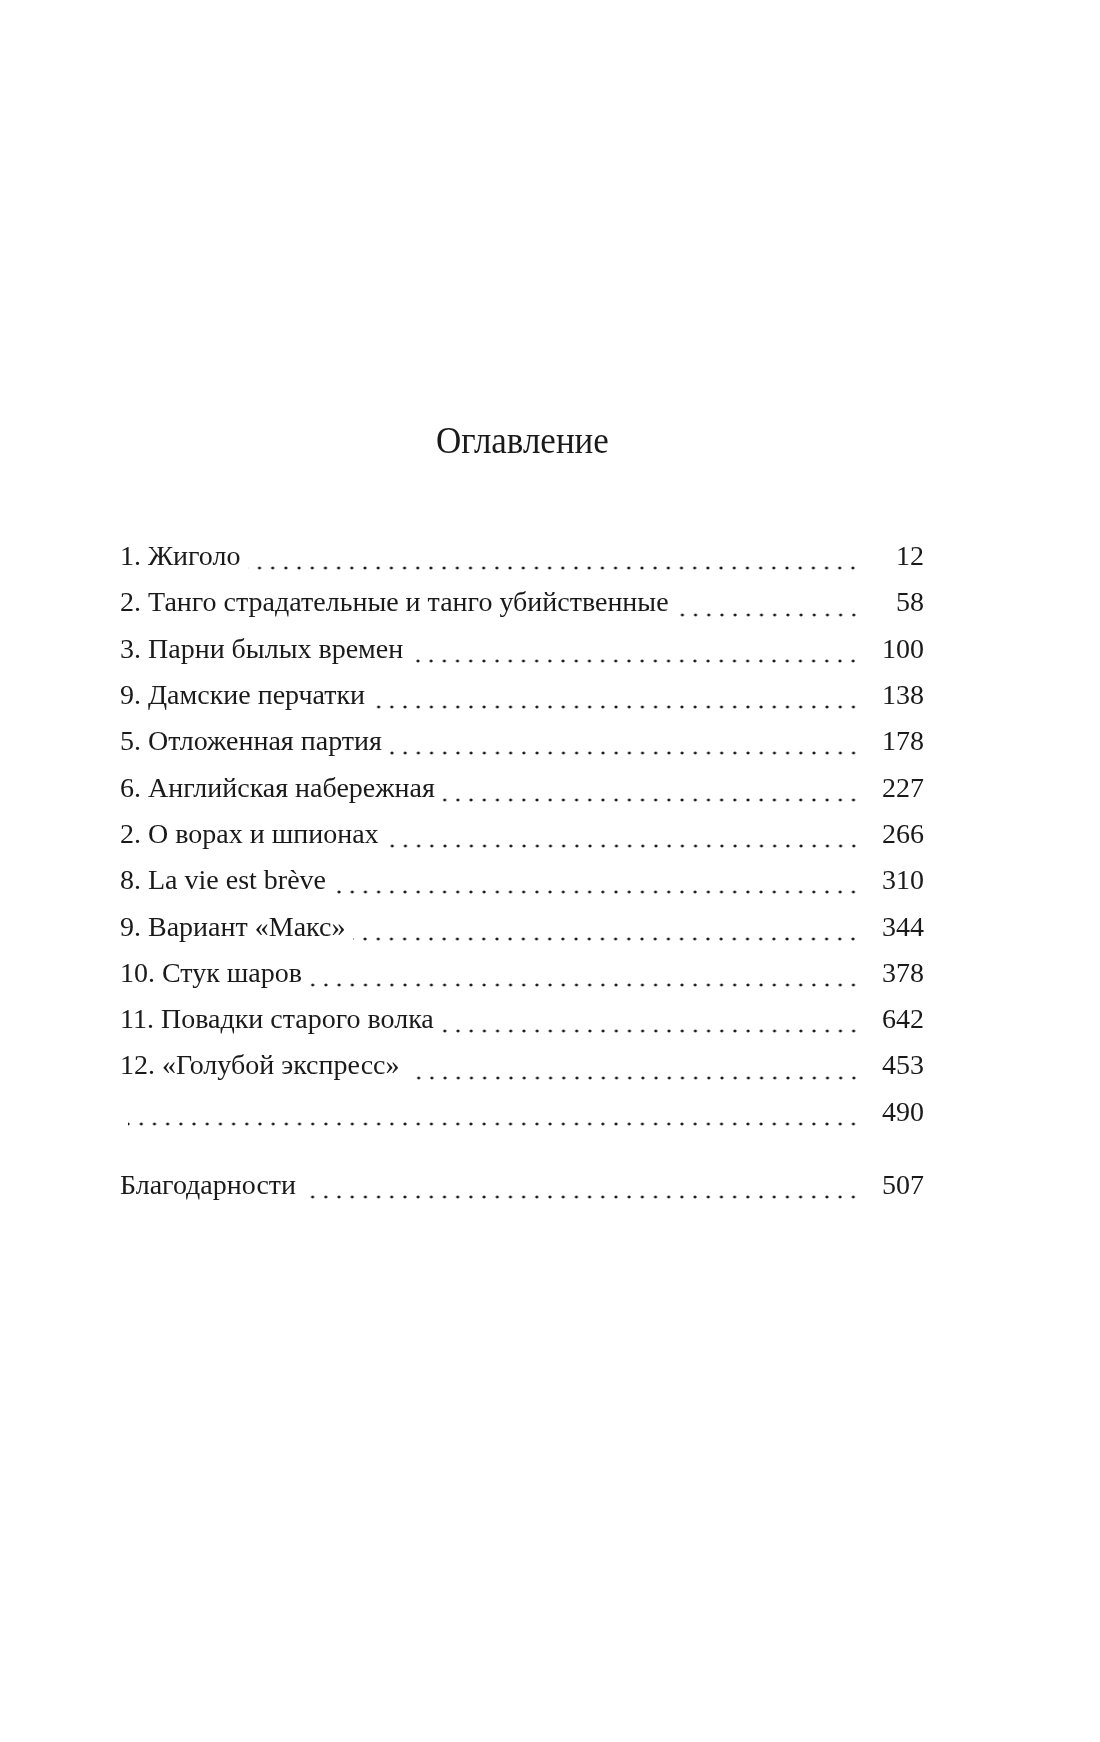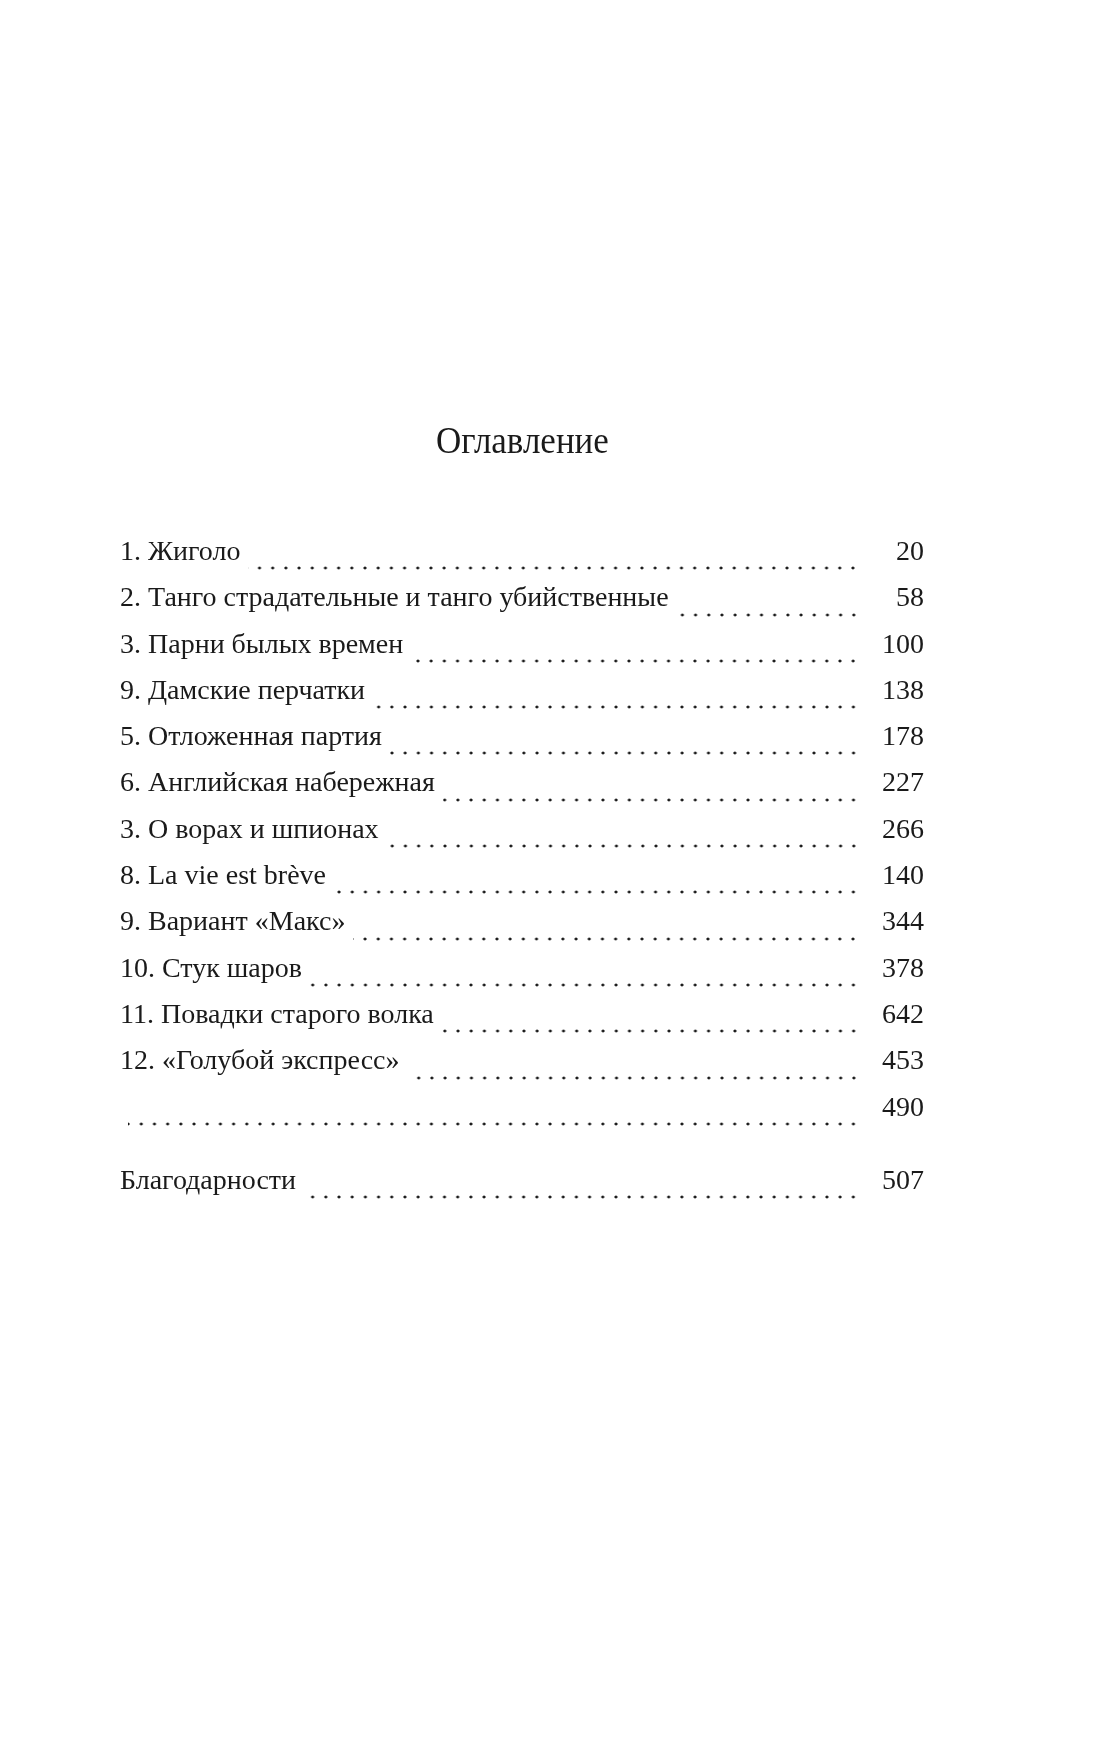--- a/index.html
+++ b/index.html
@@ -41,21 +41,21 @@
       position: absolute;
       left: 120px;
       top: 505px;
       width: 804px;
       margin: 0;
       padding: 0;
       list-style: none;
     }
     .toc-row {
       display: flex;
-      align-items: flex-start;
+      align-items: center;
       height: 46.3px;
       font-size: 28px;
       line-height: 36px;
       white-space: nowrap;
     }
     .toc-row.ack {
       margin-top: 27px;
     }
     .toc-text {
       flex: 0 0 auto;
@@ -91,21 +91,21 @@
 
 <div class="page">
   <h1 class="toc-title">Оглавление</h1>
 
   <ul class="toc-list">
     <li class="toc-row">
       <span class="toc-text">1. Жиголо</span>
       <span class="toc-leader-wrap">
           <span class="dots"></span>
         </span>
-      <span class="toc-page">20</span>
+      <span class="toc-page">12</span>
     </li>
     <li class="toc-row">
       <span class="toc-text">2. Танго страдательные и танго убийственные</span>
       <span class="toc-leader-wrap">
           <span class="dots"></span>
         </span>
       <span class="toc-page">58</span>
     </li>
     <li class="toc-row">
       <span class="toc-text">3. Парни былых времен</span>
@@ -129,32 +129,32 @@
       <span class="toc-page">178</span>
     </li>
     <li class="toc-row">
       <span class="toc-text">6. Английская набережная</span>
       <span class="toc-leader-wrap">
           <span class="dots"></span>
         </span>
       <span class="toc-page">227</span>
     </li>
     <li class="toc-row">
-      <span class="toc-text">3. О ворах и шпионах</span>
+      <span class="toc-text">2. О ворах и шпионах</span>
       <span class="toc-leader-wrap">
           <span class="dots"></span>
         </span>
       <span class="toc-page">266</span>
     </li>
     <li class="toc-row">
       <span class="toc-text">8. La vie est brève</span>
       <span class="toc-leader-wrap">
           <span class="dots"></span>
         </span>
-      <span class="toc-page">140</span>
+      <span class="toc-page">310</span>
     </li>
     <li class="toc-row">
       <span class="toc-text">9. Вариант «Макс»</span>
       <span class="toc-leader-wrap">
           <span class="dots"></span>
         </span>
       <span class="toc-page">344</span>
     </li>
     <li class="toc-row">
       <span class="toc-text">10. Стук шаров</span>

